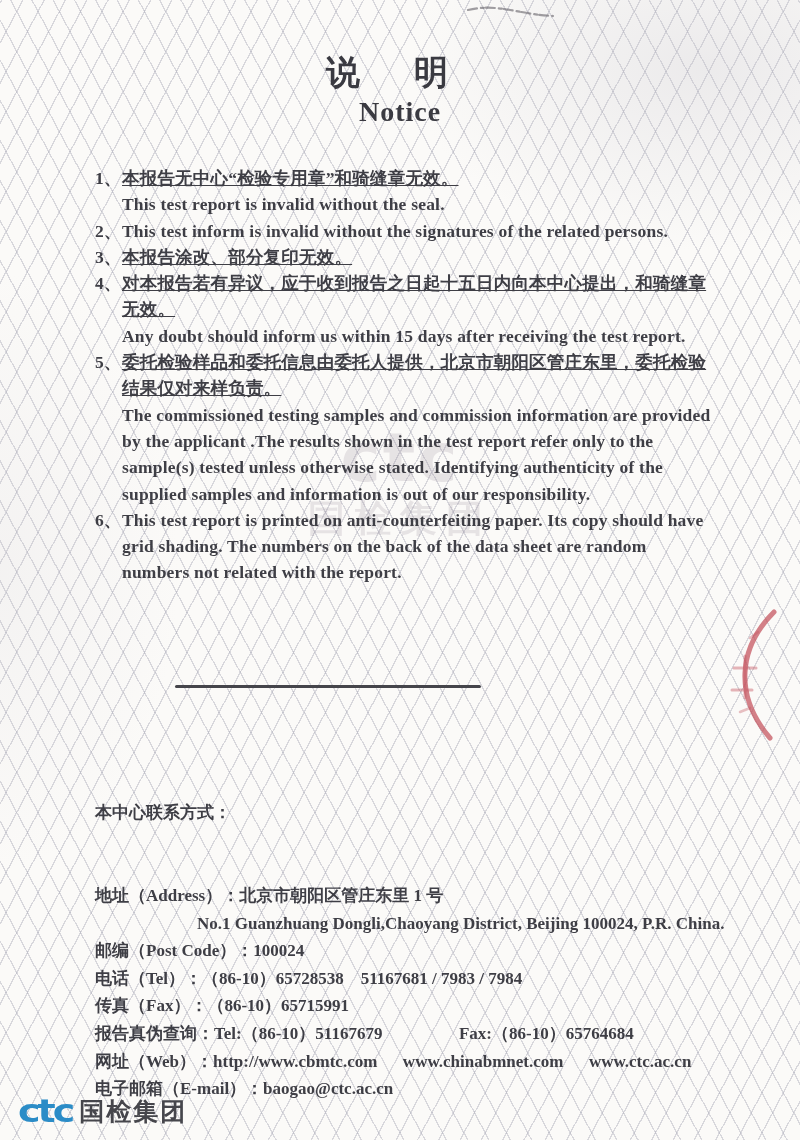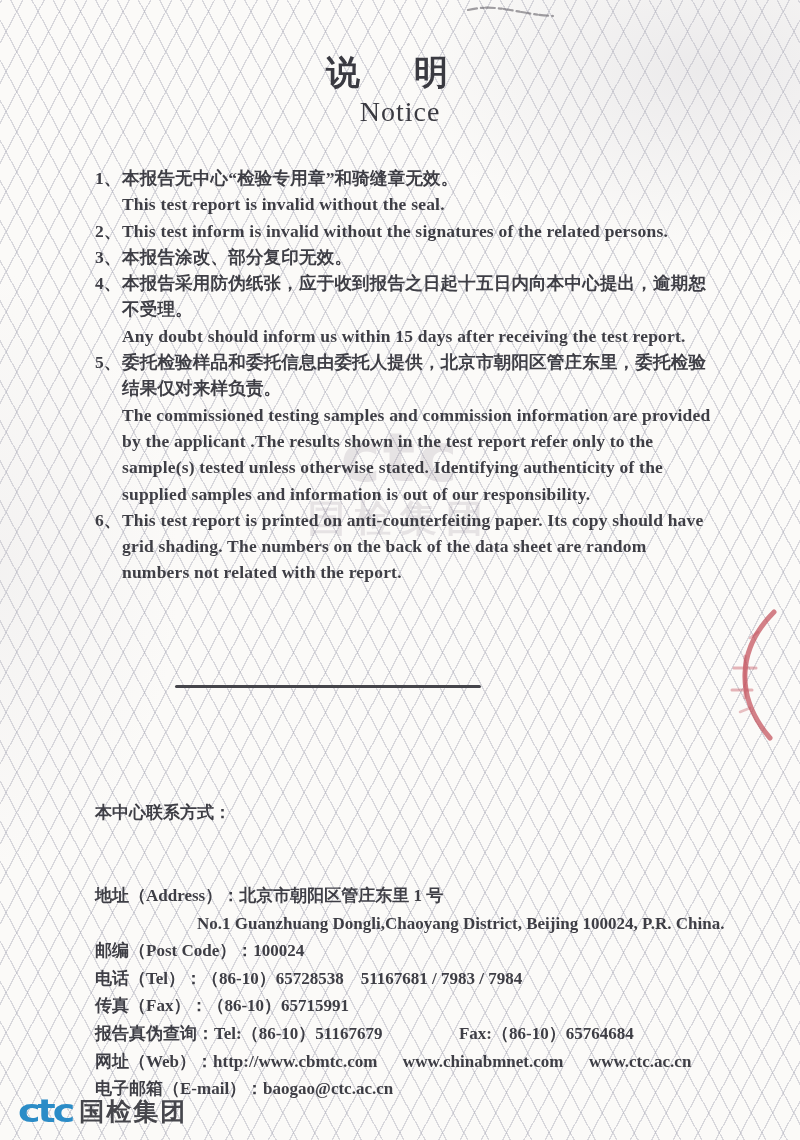--- a/index.html
+++ b/index.html
@@ -19,31 +19,31 @@
   }
   .content{position:absolute;inset:0;z-index:2;}
   
   .title-zh{
     position:absolute;top:50px;left:0;right:16px;text-align:center;
     font-family:"Liberation Sans","DejaVu Sans",sans-serif;
     font-size:34px;font-weight:700;letter-spacing:10px;color:#3a3a41;
   }
   .title-en{
     position:absolute;top:96px;left:0;right:0;text-align:center;
-    font-size:28px;font-weight:400;letter-spacing:1px;color:#3a3a41;
+    font-size:28px;font-weight:700;letter-spacing:1px;color:#3a3a41;
   }
   
   .notice-list{
     position:absolute;top:165px;left:95px;width:622px;
     list-style:none;margin:0;padding:0;
     font-size:17.5px;line-height:26.3px;
   }
   .notice-item{position:relative;padding-left:27px;}
   .item-num{position:absolute;left:0;top:0;font-weight:600;}
-  .item-zh{font-weight:600;letter-spacing:.2px;}
+  .item-zh{font-weight:600;letter-spacing:.2px;text-decoration:underline;}
   .item-en{font-weight:700;letter-spacing:.2px;}
   
   .divider{position:absolute;top:685px;left:175px;width:306px;height:3px;background:#45454b;border-radius:2px;}
   
   .contact{
     position:absolute;top:744px;left:95px;width:650px;
     font-size:17px;line-height:27.6px;font-weight:600;white-space:pre-wrap;
   }
   .contact-line[data-variant="en"]{padding-left:102px;font-weight:700;}
   
@@ -93,21 +93,21 @@
         <li class="notice-item">
         <span class="item-num">2、</span>
         <div class="item-en">This test inform is invalid without the signatures of the related persons.</div>
       </li>
         <li class="notice-item">
         <span class="item-num">3、</span>
         <div class="item-zh">本报告涂改、部分复印无效。</div>
       </li>
         <li class="notice-item">
         <span class="item-num">4、</span>
-        <div class="item-zh">本报告采用防伪纸张，应于收到报告之日起十五日内向本中心提出，逾期恕不受理。</div>
+        <div class="item-zh">对本报告若有异议，应于收到报告之日起十五日内向本中心提出，和骑缝章无效。</div>
         <div class="item-en">Any doubt should inform us within 15 days after receiving the test report.</div>
       </li>
         <li class="notice-item">
         <span class="item-num">5、</span>
         <div class="item-zh">委托检验样品和委托信息由委托人提供，北京市朝阳区管庄东里，委托检验结果仅对来样负责。</div>
         <div class="item-en">The commissioned testing samples and commission information are provided by the applicant .The results shown in the test report refer only to the sample(s) tested unless otherwise stated. Identifying authenticity of the supplied samples and information is out of our responsibility.</div>
       </li>
         <li class="notice-item">
         <span class="item-num">6、</span>
         <div class="item-en">This test report is printed on anti-counterfeiting paper. Its copy should have grid shading. The numbers on the back of the data sheet are random numbers not related with the report.</div>

